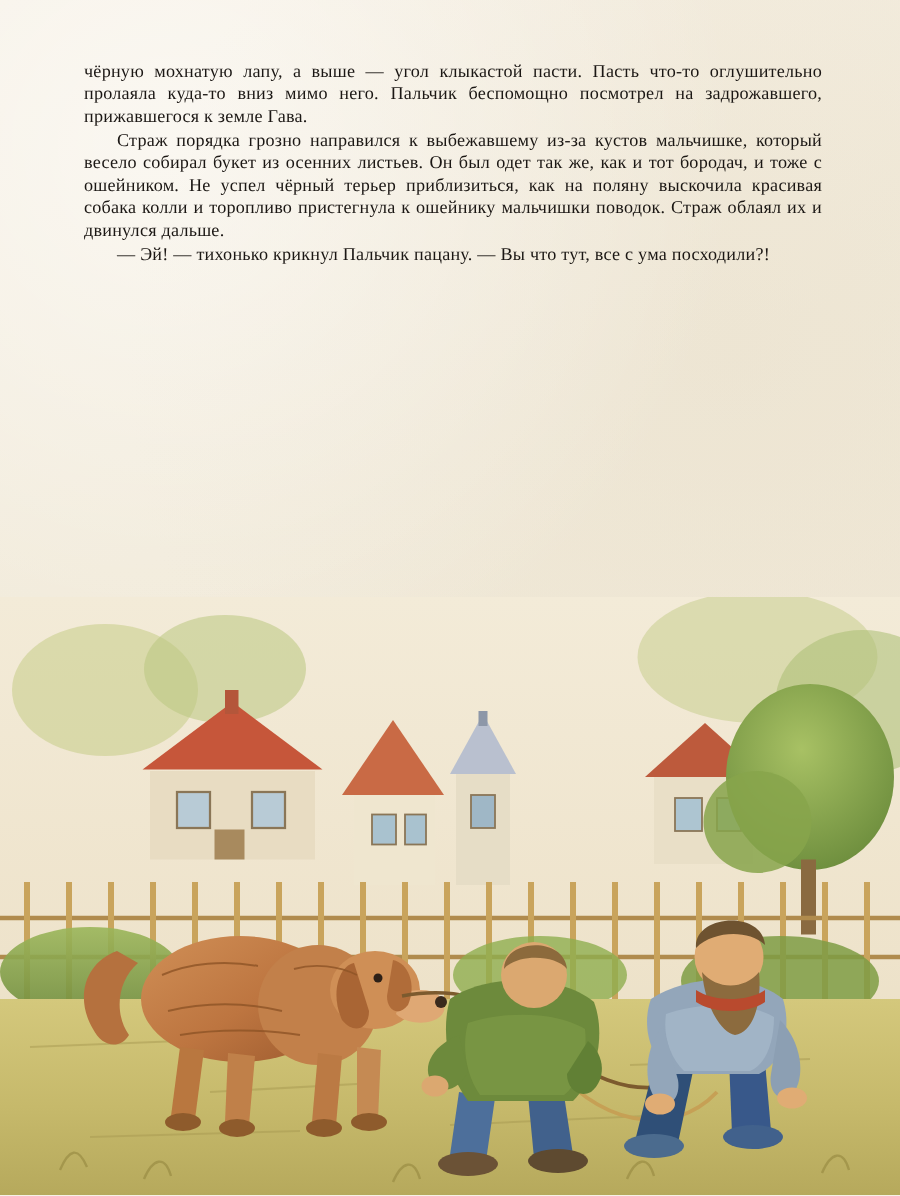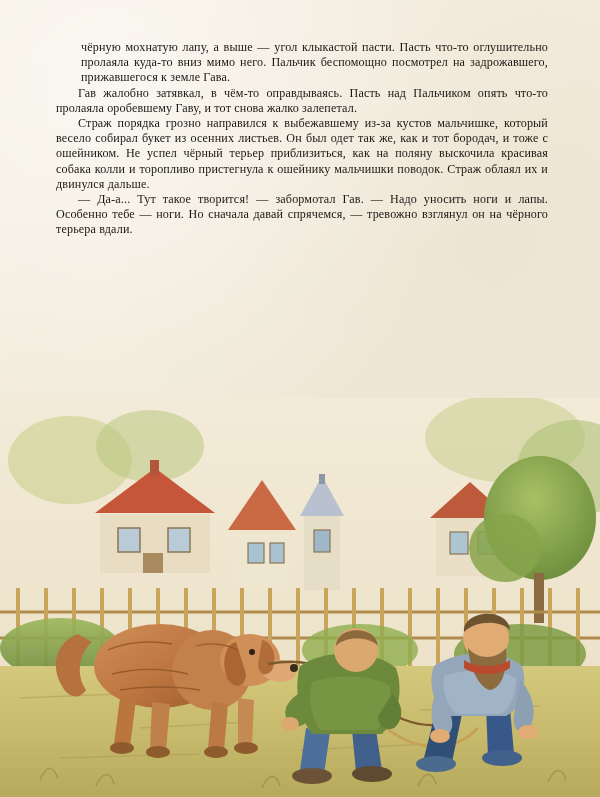--- a/index.html
+++ b/index.html
@@ -44,21 +44,20 @@
     text-align: justify;
     text-justify: inter-word;
     letter-spacing: 0.15px;
   }
   .para {
     margin: 0 0 0px 0;
     text-indent: 22px;
   }
   .para.first {
     text-indent: 0;
-    margin-left: 25px;
   }
   .para.dialog {
     text-indent: 22px;
   }
 
   
   .illustration {
     position: absolute;
     left: 0;
     top: 398px;
@@ -71,23 +70,22 @@
   }
 </style>
 </head>
 <body>
 
 <div class="page">
   <div class="paper-texture"></div>
 
   <div class="text-block">
     <p class="para first">чёрную мохнатую лапу, а выше — угол клыкастой пасти. Пасть что-то оглушительно пролаяла куда-то вниз мимо него. Пальчик беспомощно посмотрел на задрожавшего, прижавшегося к земле Гава.</p>
-    <p class="para">Гав жалобно затявкал, в чём-то оправдываясь. Пасть над Пальчиком опять что-то пролаяла оробевшему Гаву, и тот снова жалко залепетал.</p>
     <p class="para">Страж порядка грозно направился к выбежавшему из-за кустов мальчишке, который весело собирал букет из осенних листьев. Он был одет так же, как и тот бородач, и тоже с ошейником. Не успел чёрный терьер приблизиться, как на поляну выскочила красивая собака колли и торопливо пристегнула к ошейнику мальчишки поводок. Страж облаял их и двинулся дальше.</p>
-    <p class="para dialog">— Да-а... Тут такое творится! — забормотал Гав. — Надо уносить ноги и лапы. Особенно тебе — ноги. Но сначала давай спрячемся, — тревожно взглянул он на чёрного терьера вдали.</p>
+    <p class="para dialog">— Эй! — тихонько крикнул Пальчик пацану. — Вы что тут, все с ума посходили?!</p>
   </div>
 
   <div class="illustration">
     <svg width="600" height="399" viewBox="0 0 600 399" xmlns="http://www.w3.org/2000/svg">
       <defs>
         <linearGradient id="skyGrad" x1="0" y1="0" x2="0" y2="1">
           <stop offset="0%" stop-color="#f3ebd8"></stop>
           <stop offset="60%" stop-color="#eee3cb"></stop>
           <stop offset="100%" stop-color="#e7dcc0"></stop>
         </linearGradient>

